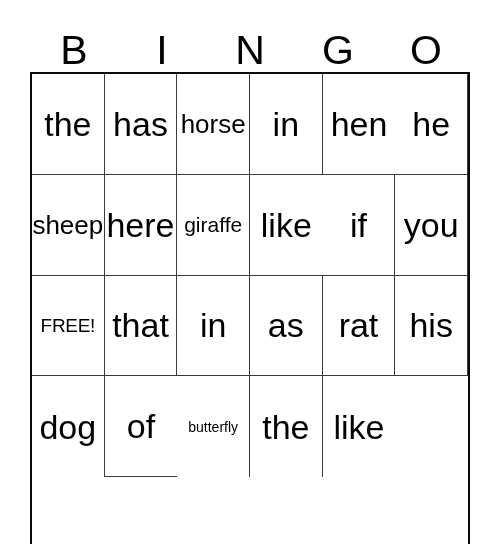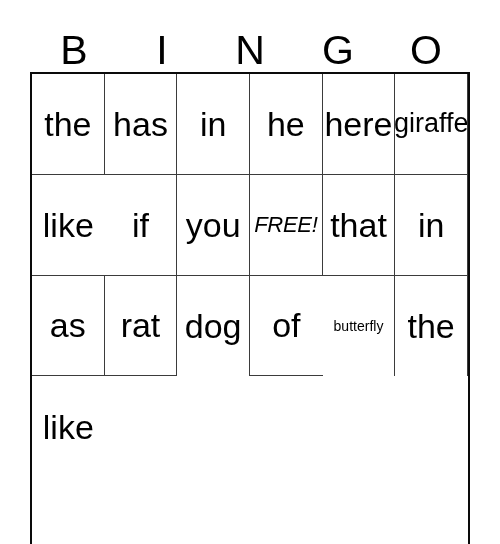--- a/index.html
+++ b/index.html
@@ -79,23 +79,23 @@
     display: block;
     text-align: center;
     line-height: 1;
     white-space: nowrap;
     color: #000000;
     font-weight: 400;
     padding: 0 1px;
   }
   .size-lg   { font-size: 34px; }
   .size-sm   { font-size: 26px; }
-  .size-xs   { font-size: 27px; }
+  .size-xs   { font-size: 21px; }
   .size-xxs  { font-size: 14px; }
-  .size-free { font-size: 22px; letter-spacing: -0.3px; font-style: italic; }
+  .size-free { font-size: 19px; letter-spacing: -0.3px; }
 </style>
 </head>
 <body>
 
 <div id="bingo-card">
 
   <div class="header-row">
       <div class="header-cell">B</div>
       <div class="header-cell">I</div>
       <div class="header-cell">N</div>
@@ -103,25 +103,34 @@
       <div class="header-cell">O</div>
     </div>
 
   <div class="grid">
       <div class="cell row-1 col-1">
         <span class="cell-text size-lg">the</span>
       </div>
       <div class="cell row-1 col-2">
         <span class="cell-text size-lg">has</span>
       </div>
+      <div class="cell row-1 col-3">
+        <span class="cell-text size-sm">horse</span>
+      </div>
       <div class="cell row-1 col-4">
         <span class="cell-text size-lg">in</span>
       </div>
+      <div class="cell row-1 col-5">
+        <span class="cell-text size-lg">hen</span>
+      </div>
       <div class="cell row-2 col-1">
         <span class="cell-text size-lg">he</span>
+      </div>
+      <div class="cell row-2 col-2">
+        <span class="cell-text size-sm">sheep</span>
       </div>
       <div class="cell row-2 col-3">
         <span class="cell-text size-lg">here</span>
       </div>
       <div class="cell row-2 col-4">
         <span class="cell-text size-xs">giraffe</span>
       </div>
       <div class="cell row-2 col-5">
         <span class="cell-text size-lg">like</span>
       </div>
@@ -139,20 +148,23 @@
       </div>
       <div class="cell row-4 col-1">
         <span class="cell-text size-lg">in</span>
       </div>
       <div class="cell row-4 col-3">
         <span class="cell-text size-lg">as</span>
       </div>
       <div class="cell row-4 col-2">
         <span class="cell-text size-lg">rat</span>
       </div>
+      <div class="cell row-4 col-4">
+        <span class="cell-text size-lg">his</span>
+      </div>
       <div class="cell row-5 col-1">
         <span class="cell-text size-lg">dog</span>
       </div>
       <div class="cell row-4 col-5">
         <span class="cell-text size-lg">of</span>
       </div>
       <div class="cell row-5 col-3">
         <span class="cell-text size-xxs">butterfly</span>
       </div>
       <div class="cell row-5 col-4">

